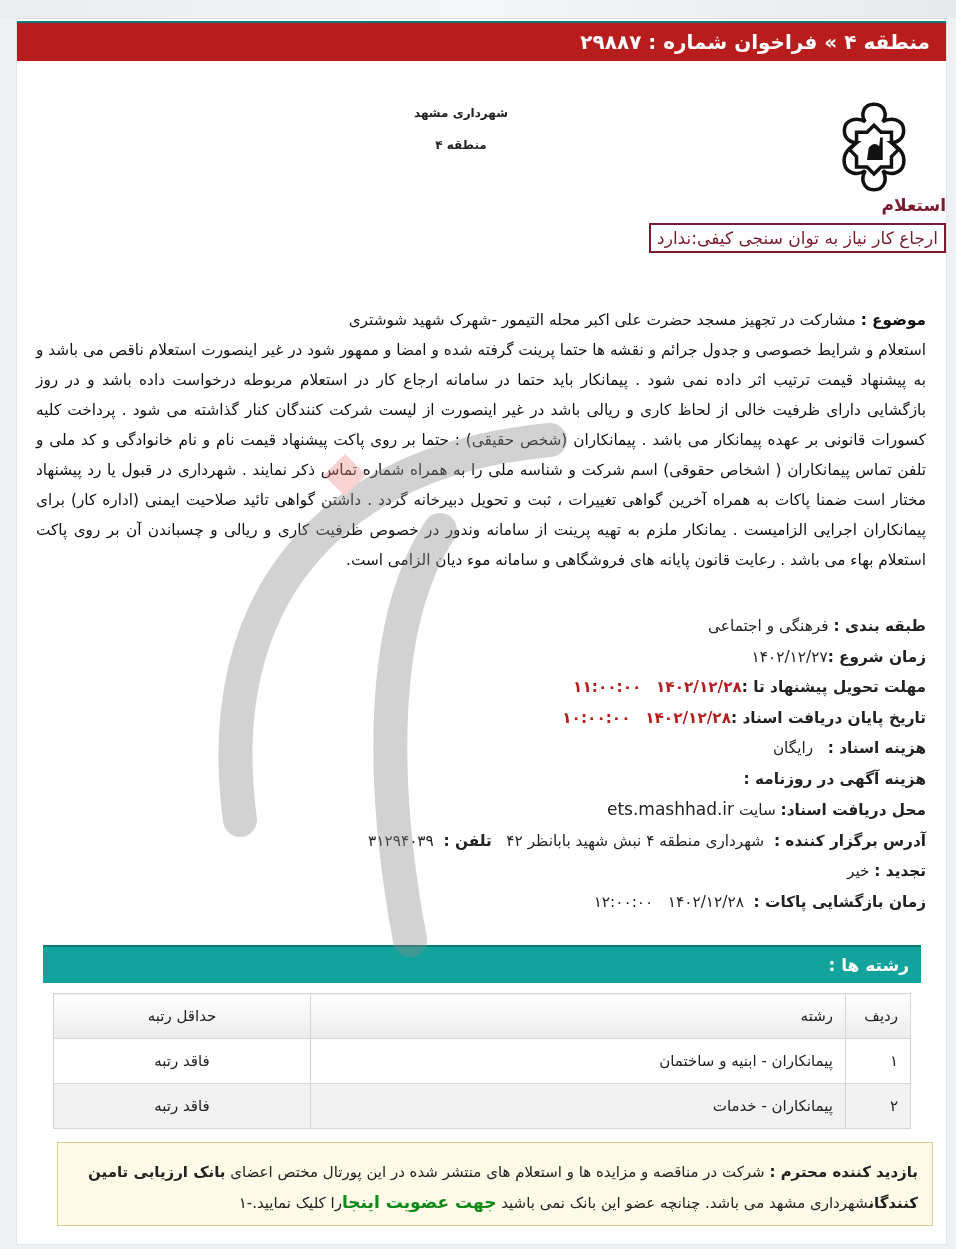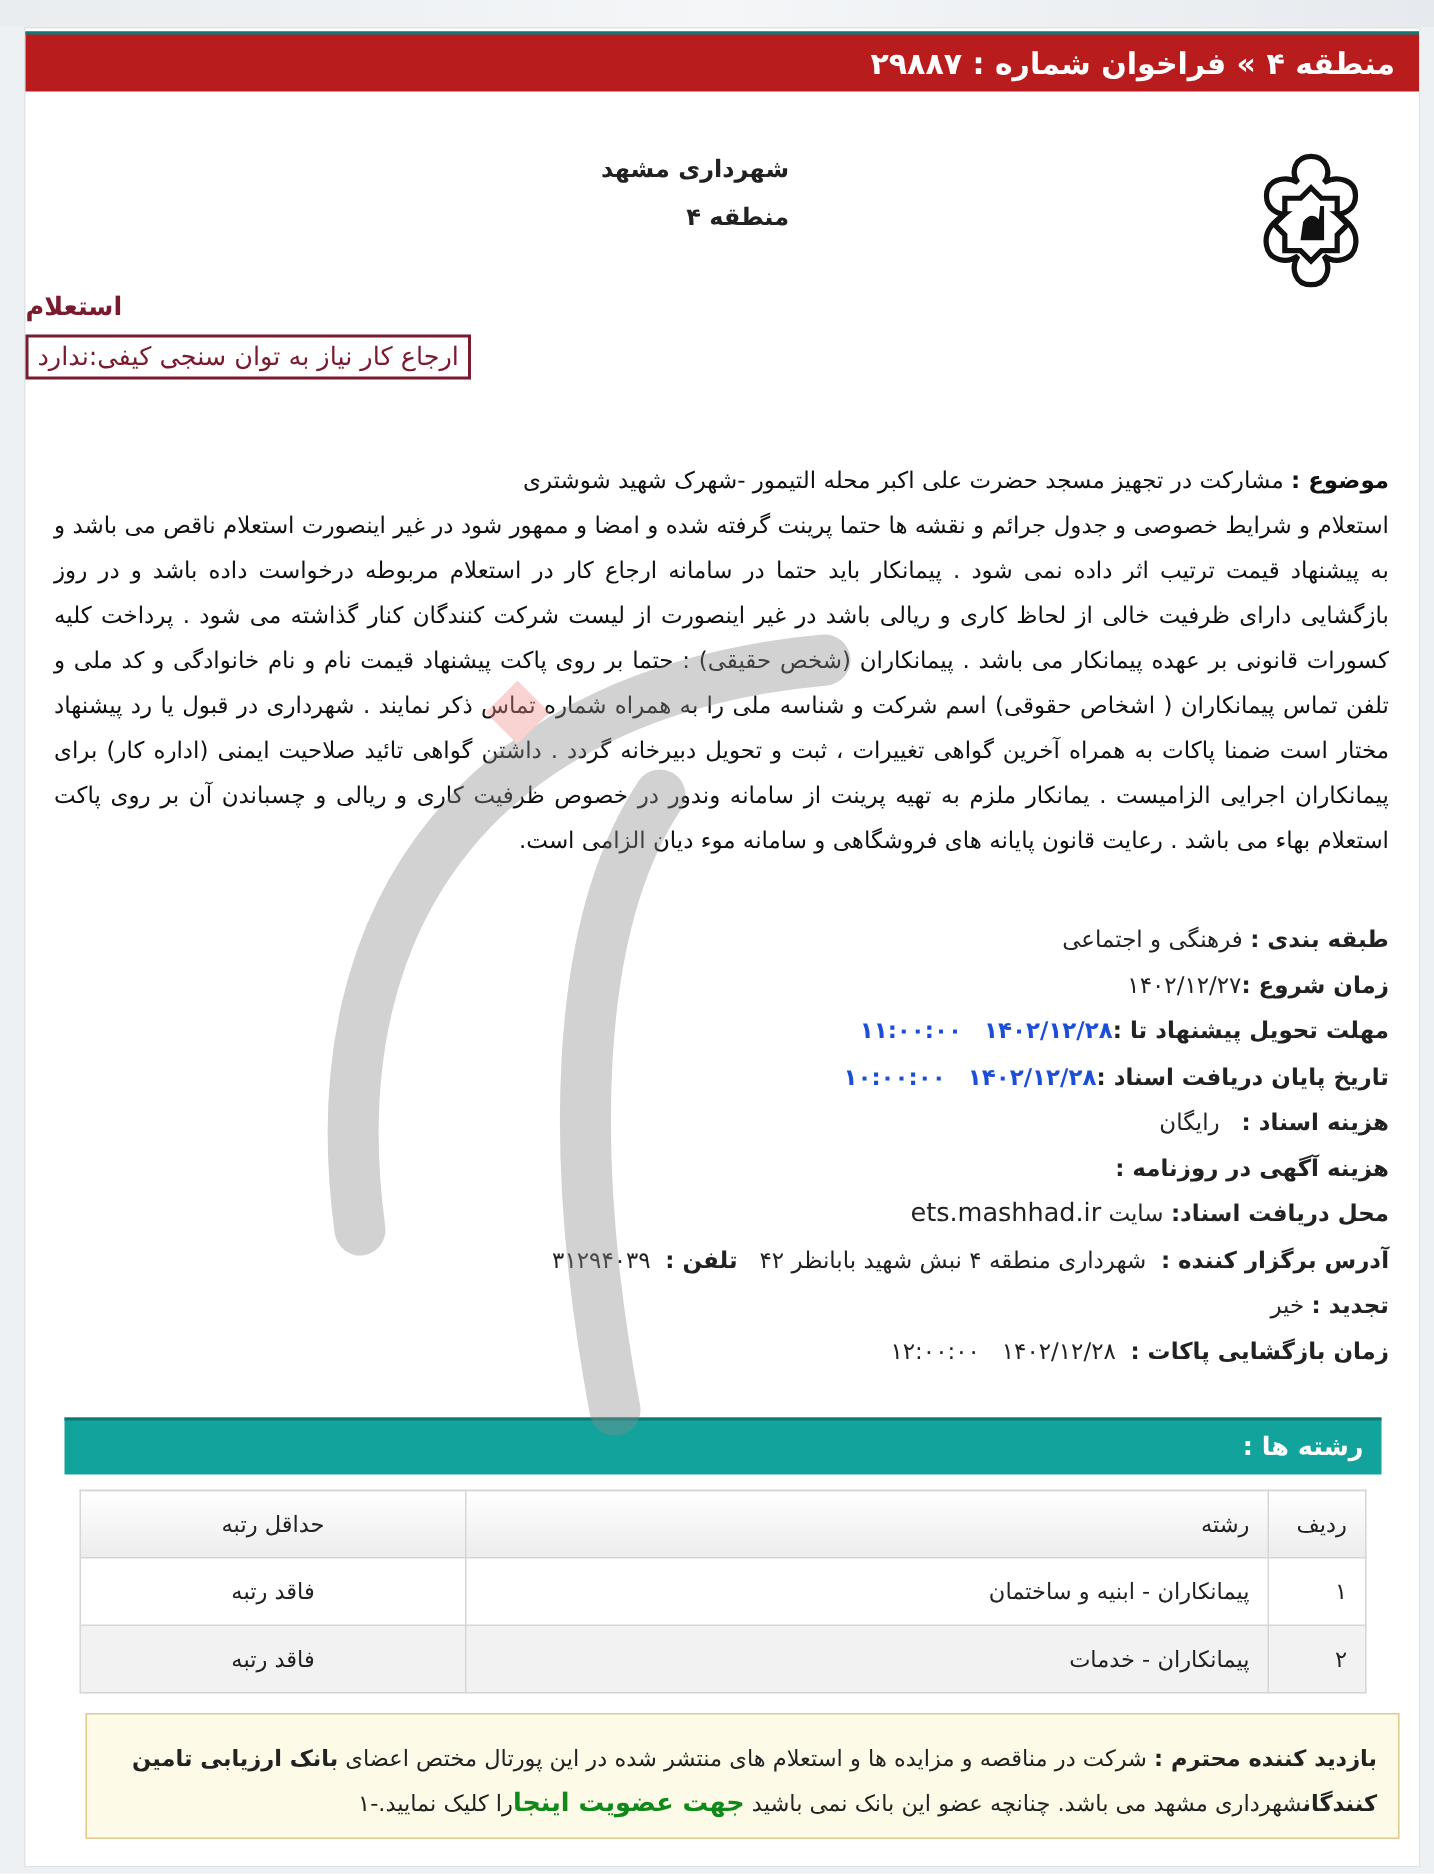--- a/index.html
+++ b/index.html
@@ -15,34 +15,34 @@
     position:absolute; left:16px; top:18px; width:929px; height:1225px;
     background:#fff; border:1px solid #dfe3e6; direction:rtl;
   }
   .header-bar {
     position:absolute; right:0; top:2px; width:929px; height:40px;
     background:#b91c1c; border-top:2px solid #0c7a75;
     color:#fff; font-size:20px; font-weight:bold;
     display:flex; align-items:center; padding-right:16px; box-sizing:border-box;
   }
   .logo { position:absolute; right:28px; top:80px; width:88px; height:96px; }
-  .org { position:absolute; right:420px; top:78px; font-size:16px; font-weight:bold; line-height:32px; width:130px; }
+  .org { position:absolute; right:420px; top:78px; text-align:center; font-size:12px; font-weight:bold; line-height:32px; width:130px; }
   .meta { position:absolute; left:32px; top:78px; font-size:16px; font-weight:bold; line-height:32px; text-align:right; width:150px; }
-  .title-block { position:absolute; right:0; left:0; top:176px; text-align:left; }
+  .title-block { position:absolute; right:0; left:0; top:176px; text-align:right; }
   .title-main { color:#7a1a2e; font-weight:bold; font-size:17px; }
   .title-box { display:inline-block; margin-top:8px; border:2px solid #7a1a2e; color:#7a1a2e; font-size:17px; padding:3px 6px; }
   .body-text {
     position:absolute; right:20px; width:890px; top:286px;
     font-size:15.3px; line-height:30px; text-align:justify; color:#111;
   }
   .body-text b { font-weight:bold; }
   .fields { position:absolute; right:20px; top:592px; width:890px; font-size:15.3px; line-height:30.5px; }
   .fields .row { white-space:nowrap; }
   .fields .lbl { font-weight:bold; }
-  .green { color:#1d4ed8; font-weight:bold; }
+  .green { color:#b91c1c; font-weight:bold; }
   .link-plain { direction:ltr; unicode-bidi:embed; font-size:17px; }
   .reshte-bar {
     position:absolute; right:25px; top:926px; width:878px; height:38px;
     background:#12a39c; border-top:2px solid #0c7a75; color:#fff; font-weight:bold; font-size:17px;
     display:flex; align-items:center; padding-right:12px; box-sizing:border-box;
   }
   table.grid {
     position:absolute; right:35px; top:974px; width:858px; border-collapse:collapse; font-size:15px;
   }
   table.grid th, table.grid td { border:1px solid #d4d6d8; height:44px; padding:0 12px; text-align:right; }

